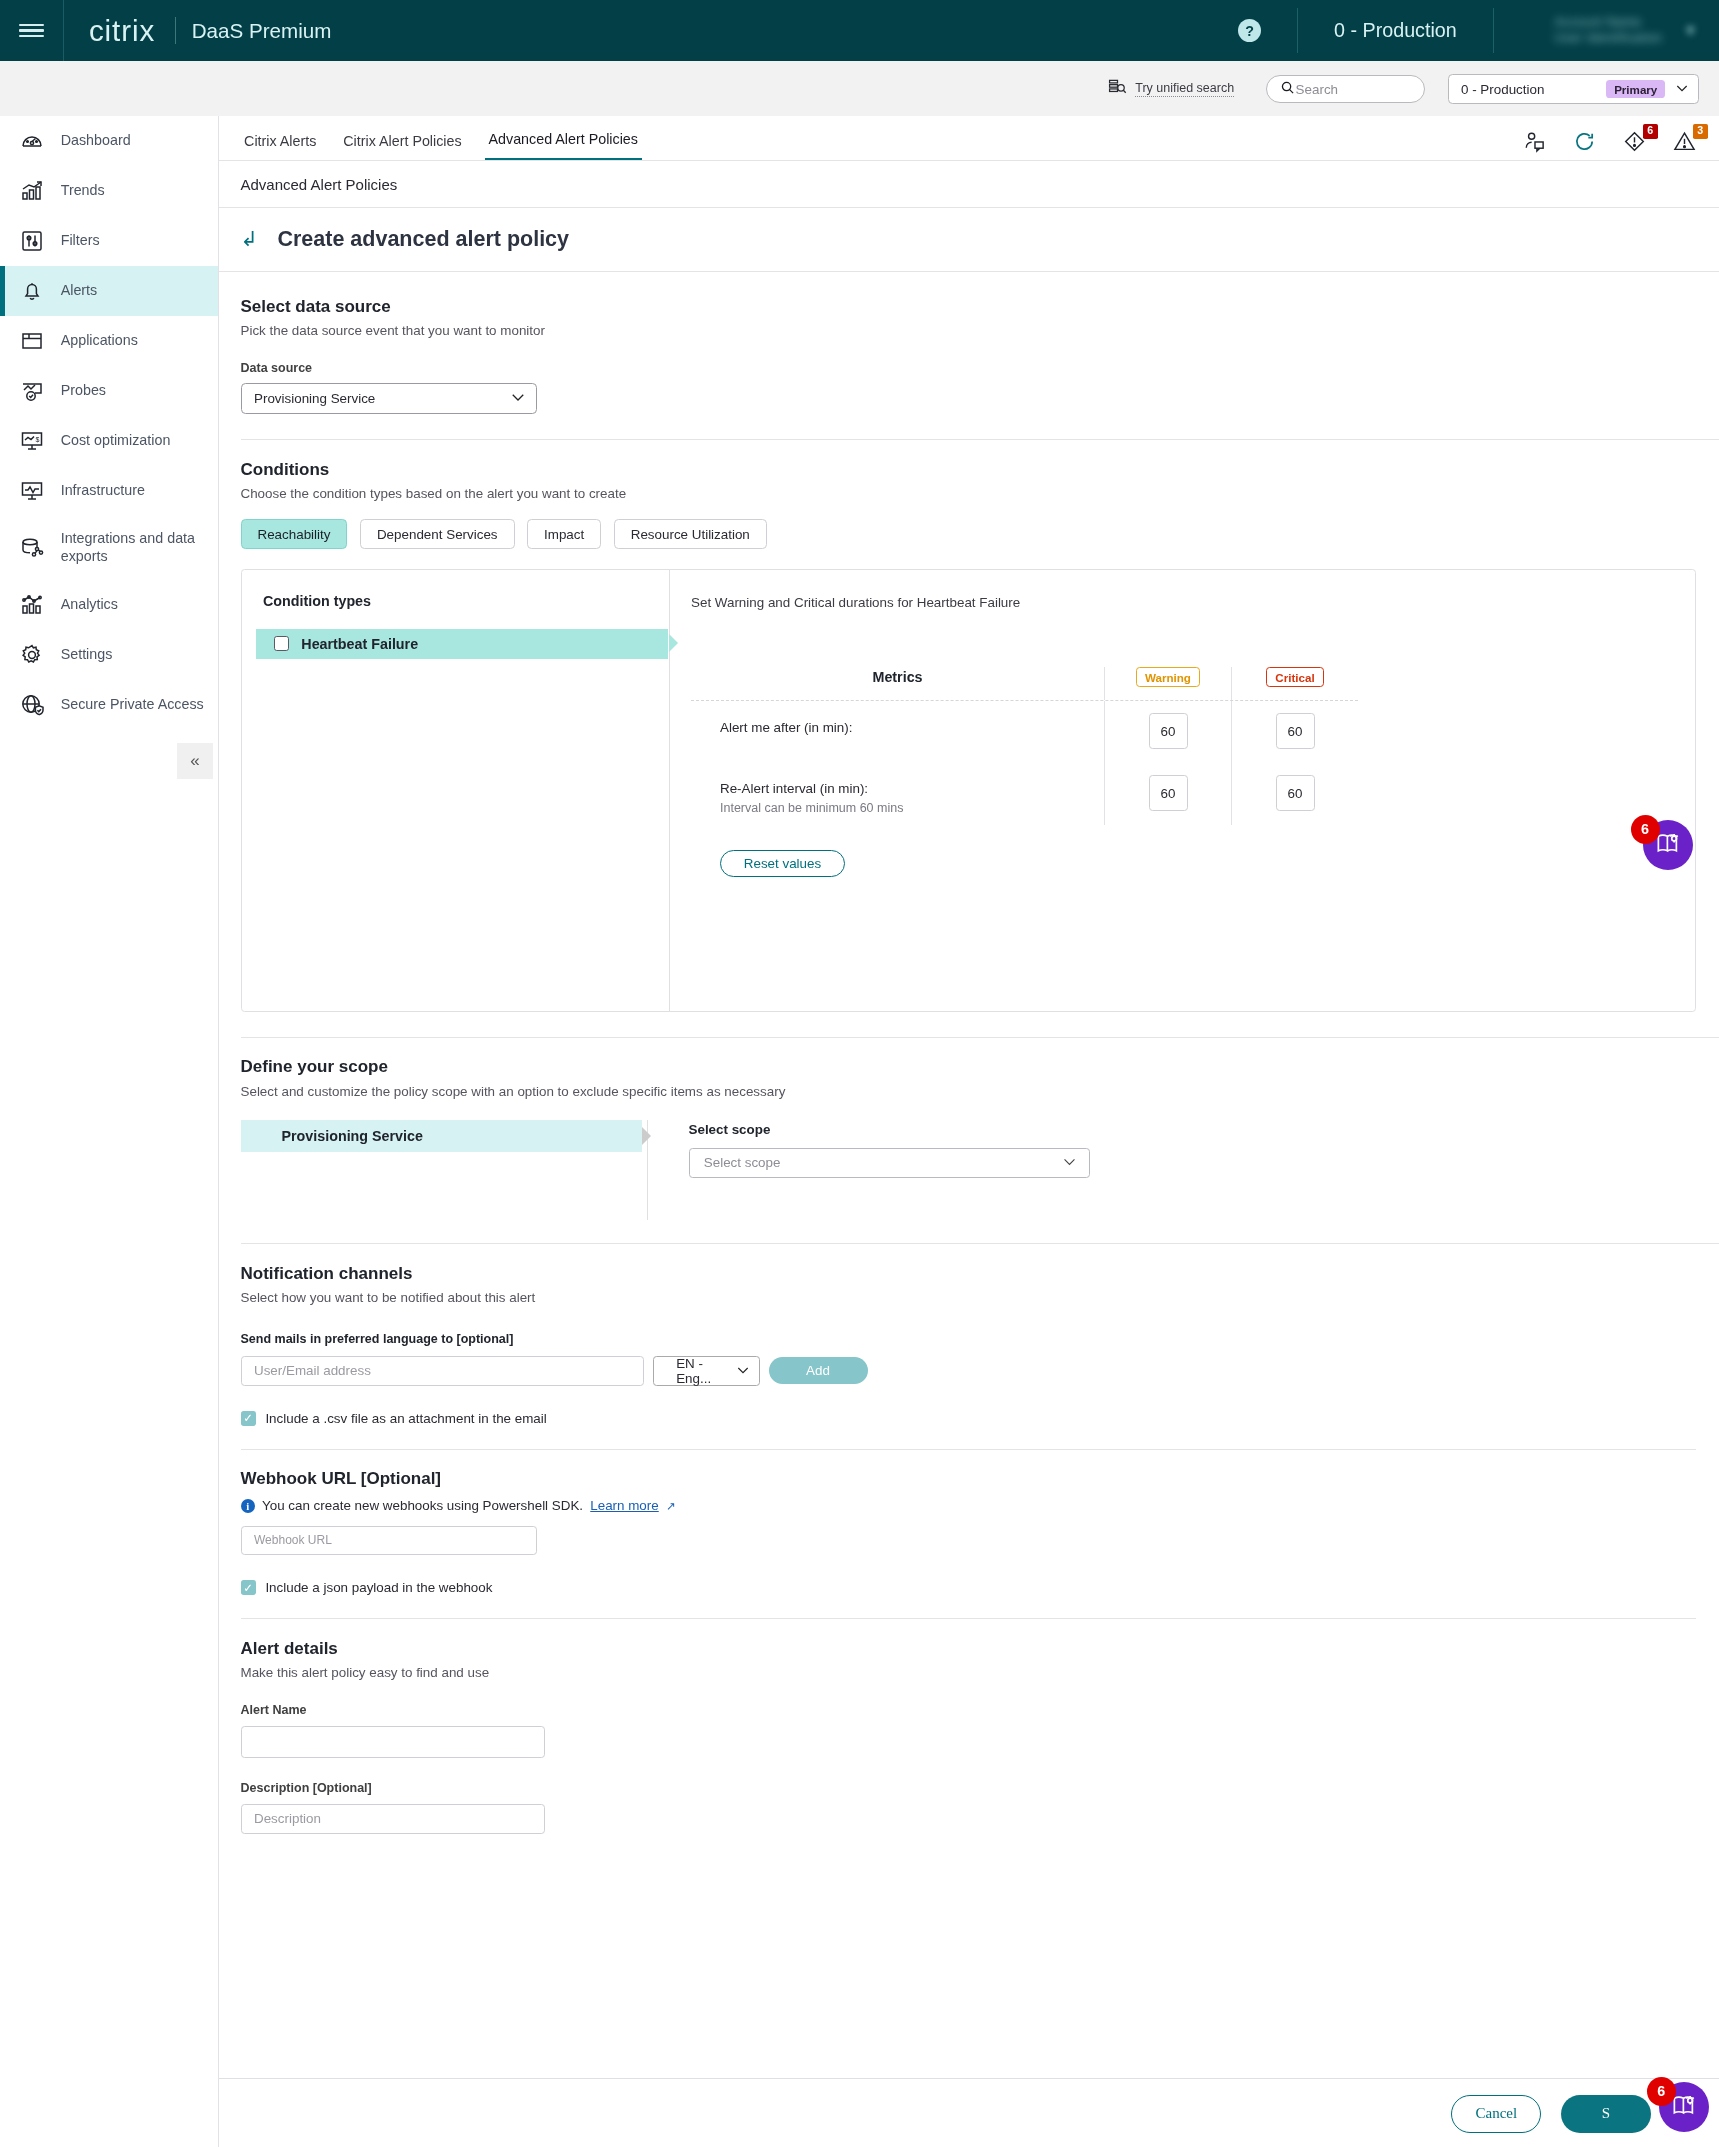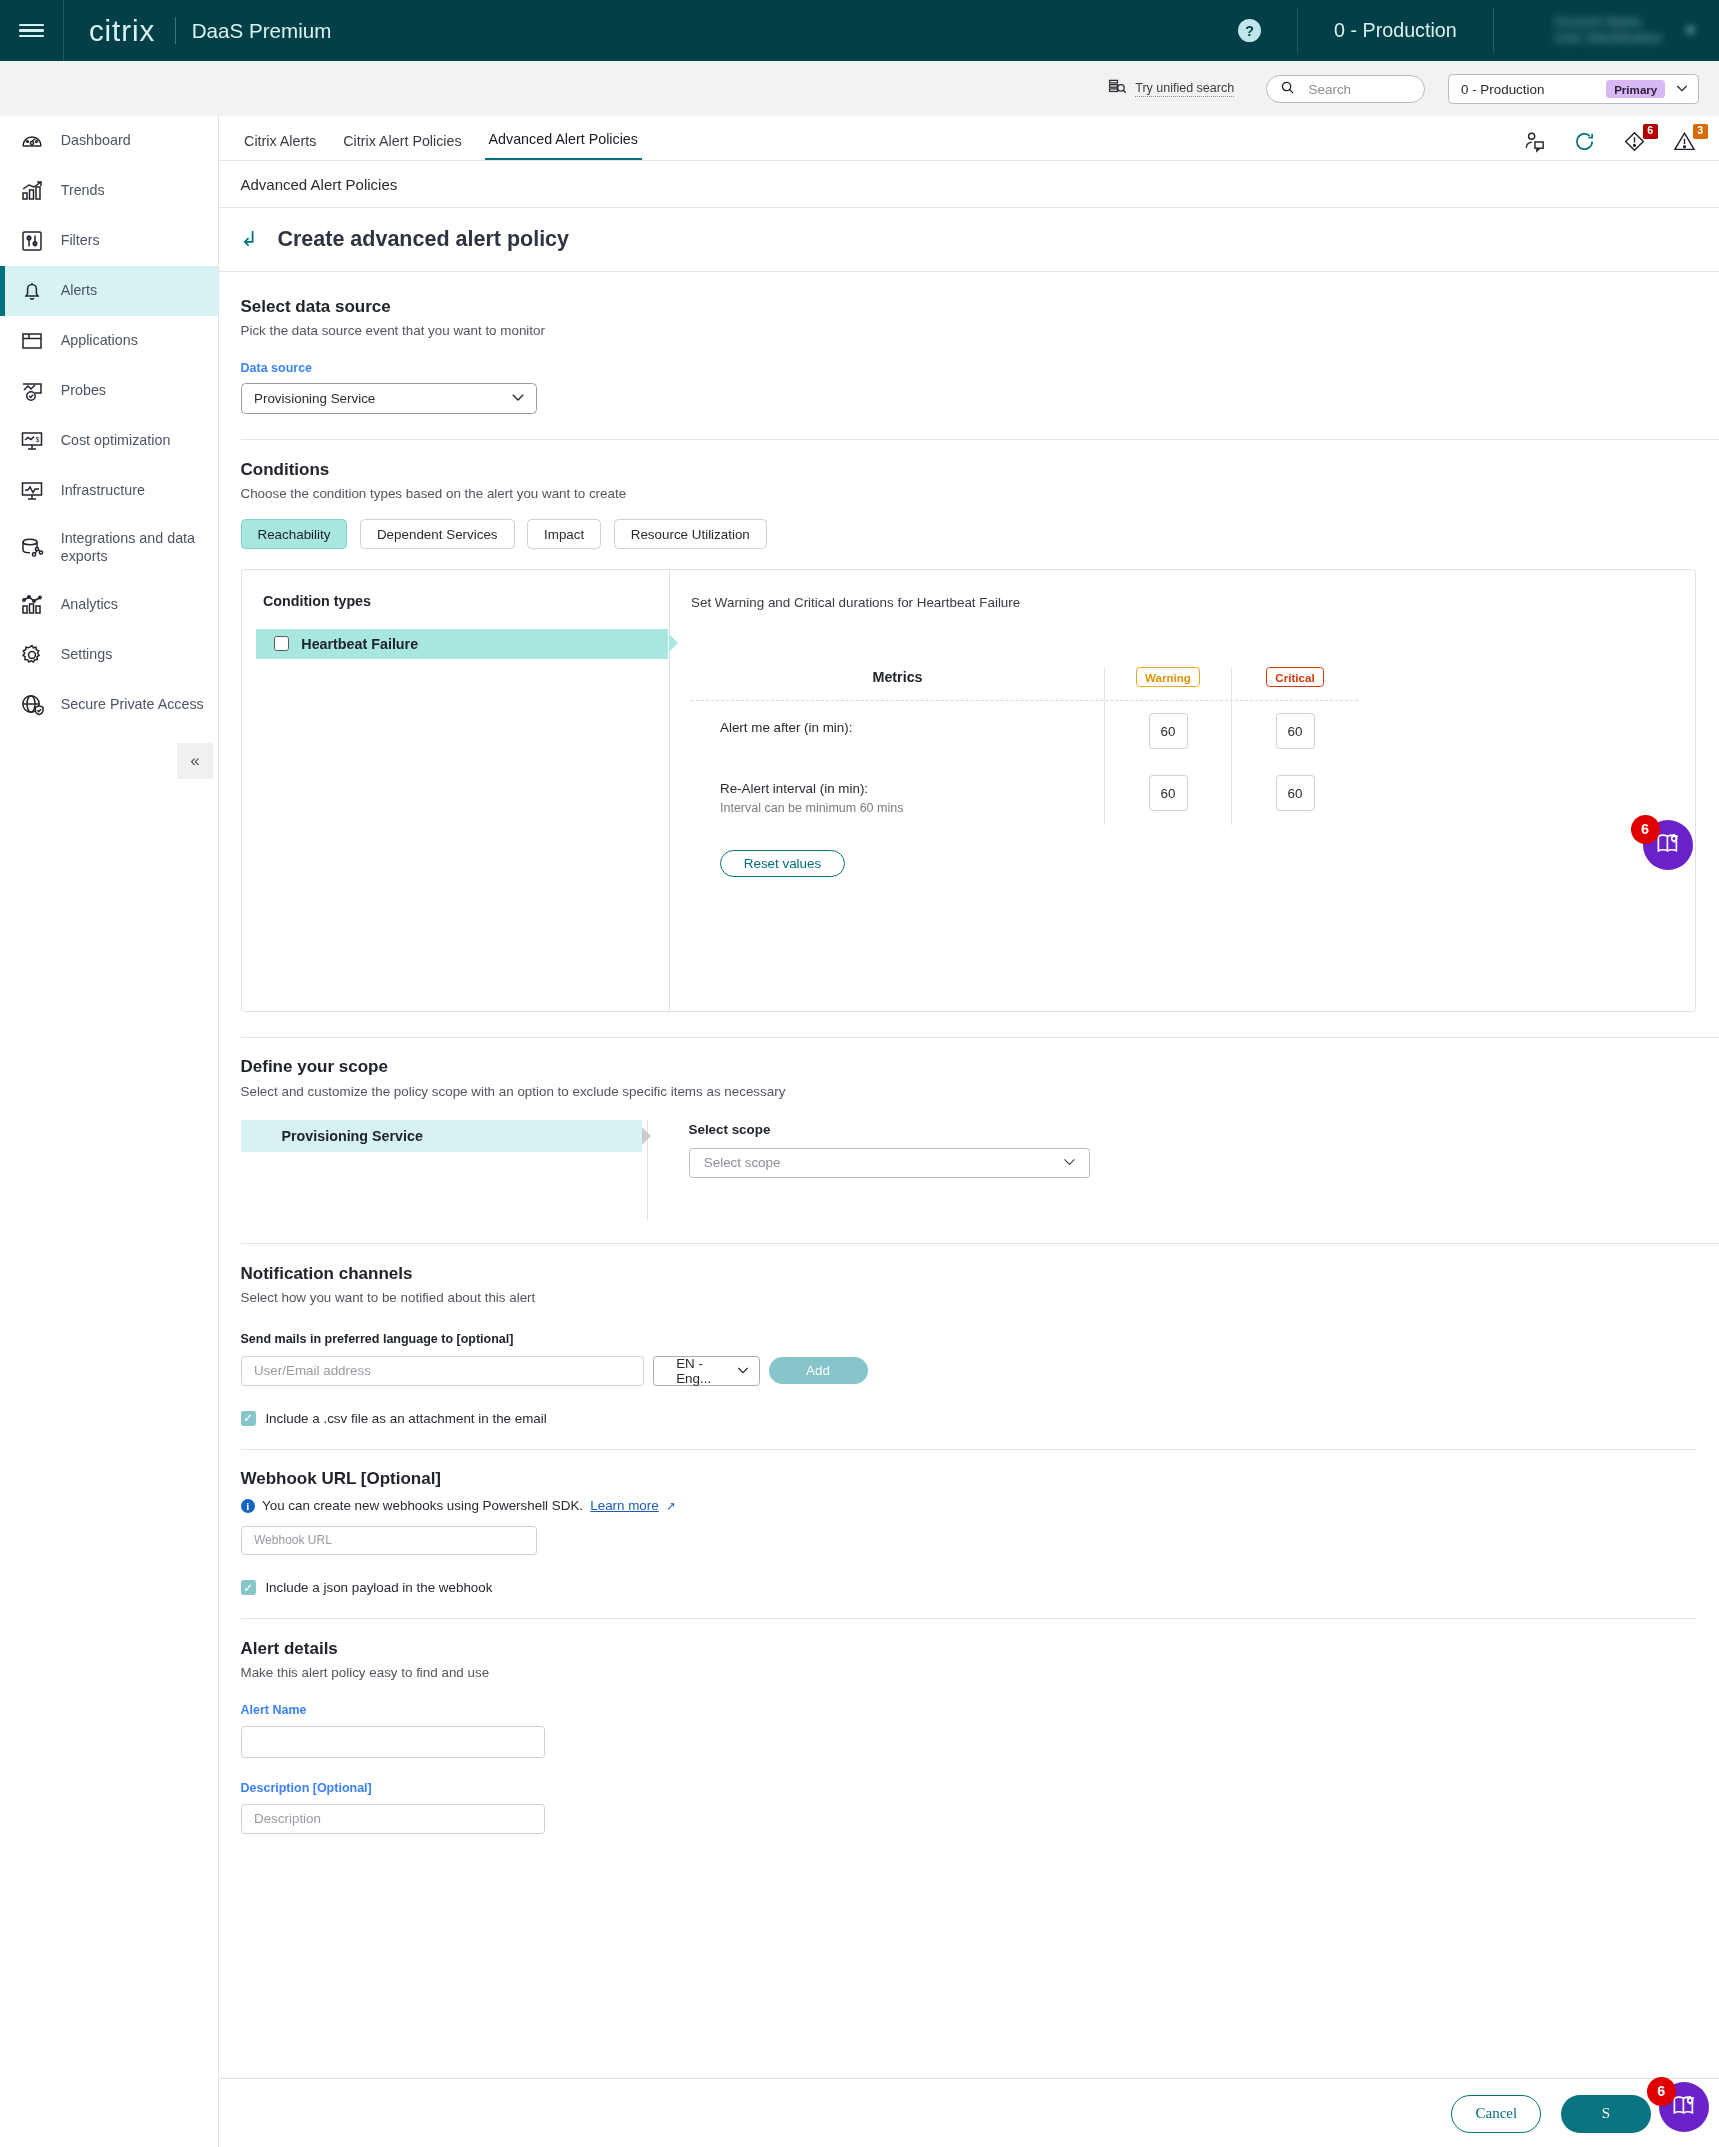--- a/index.html
+++ b/index.html
@@ -45,21 +45,21 @@
   .subbar {
     position:absolute; top:61px; left:0; width:1720px; height:56px;
     background:#f2f2f2; display:flex; align-items:center; justify-content:flex-end;
   }
   .unified-search { display:flex; align-items:center; gap:8px; margin-right:32px; cursor:pointer; }
   .unified-search .lbl {
     font-size:12.5px; color:#3b3b44; border-bottom:0.9px dotted #8b8b95; padding-bottom:1.8px;
   }
   .search-box {
     width: 159px; height: 28px; border:0.9px solid #b9b9c0; border-radius:15px; background:#fff;
-    display:flex; align-items:center; padding:0 12.5px; gap:14px; cursor:text;
+    display:flex; align-items:center; padding:0 12.5px; gap:1px; cursor:text;
   }
   .search-box .ph { font-size:13.4px; color:#8d8d96; }
   .env-select {
     margin-left: 22.4px; margin-right: 21.5px;
     width: 251px; height: 30px; border:0.9px solid #b9b9c0; border-radius:4.5px; background:#fff;
     display:flex; align-items:center; padding:0 7.2px 0 12.5px; cursor:pointer;
   }
   .env-select .val { font-size:13.4px; color:#2a2a33; }
   .env-badge {
     margin-left:auto; background:#d9b8f5; color:#2c2036; font-size:11.6px; font-weight:bold;
@@ -117,21 +117,21 @@
   .create-row {
     height:64px; display:flex; align-items:center; gap:19.7px; padding-left:21.5px;
     border-bottom:0.9px solid #e4e4e6;
   }
   .back-arrow { color:#00707e; font-size:20.6px; cursor:pointer; line-height:1; }
   .create-title { font-size:21.5px; color:#2d3340; font-weight:bold; }
 
   .section { padding: 25px 0 0 21.5px; }
   .sec-head { font-size:17px; color:#20242c; font-weight:bold; }
   .sec-sub { font-size:13.4px; color:#55555f; margin-top:6.3px; }
-  .field-label { font-size:12.5px; color:#3b82f6; font-weight:bold; margin-top:23px; }
+  .field-label { font-size:12.5px; color:#404040; font-weight:bold; margin-top:23px; }
 
   .select-ctl {
     margin-top:8px; width:296px; height:31px; border:0.9px solid #9a9aa2; border-radius:4.5px;
     background:#fff; display:flex; align-items:center; padding:0 9px 0 12.5px; cursor:pointer;
   }
   .select-ctl .v { font-size:13.4px; color:#2a2a33; }
   .select-ctl .c { margin-left:auto; font-size:12.5px; color:#222; }
 
   .hr { height:0.9px; background:#e4e4e6; margin-top:25px; }
 

